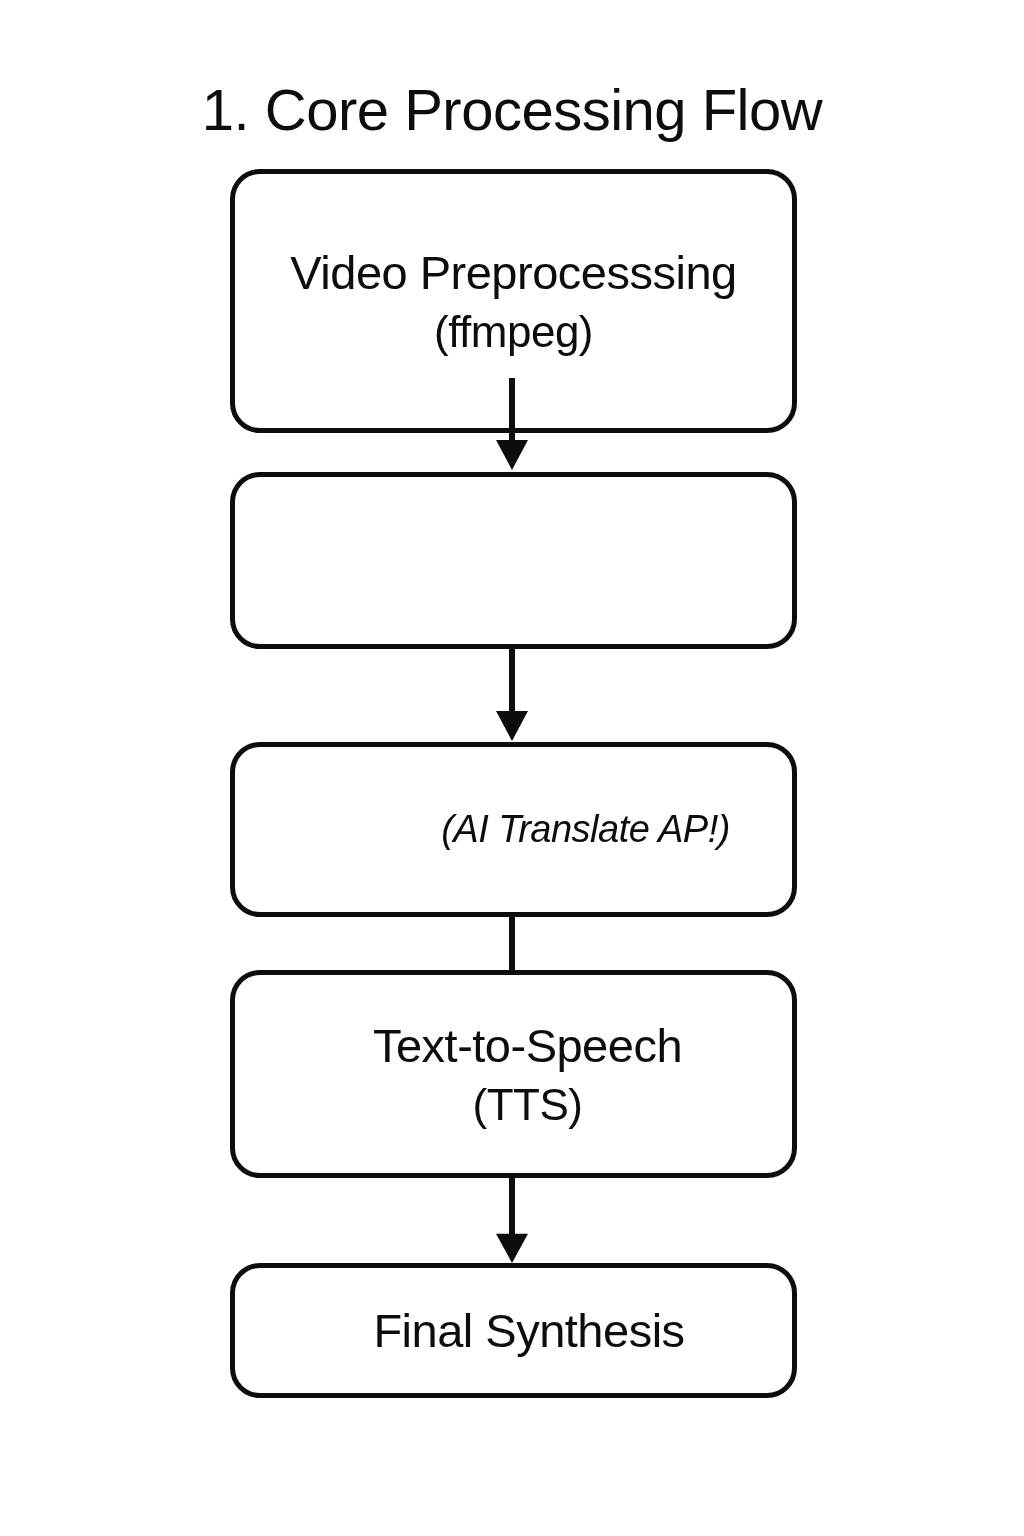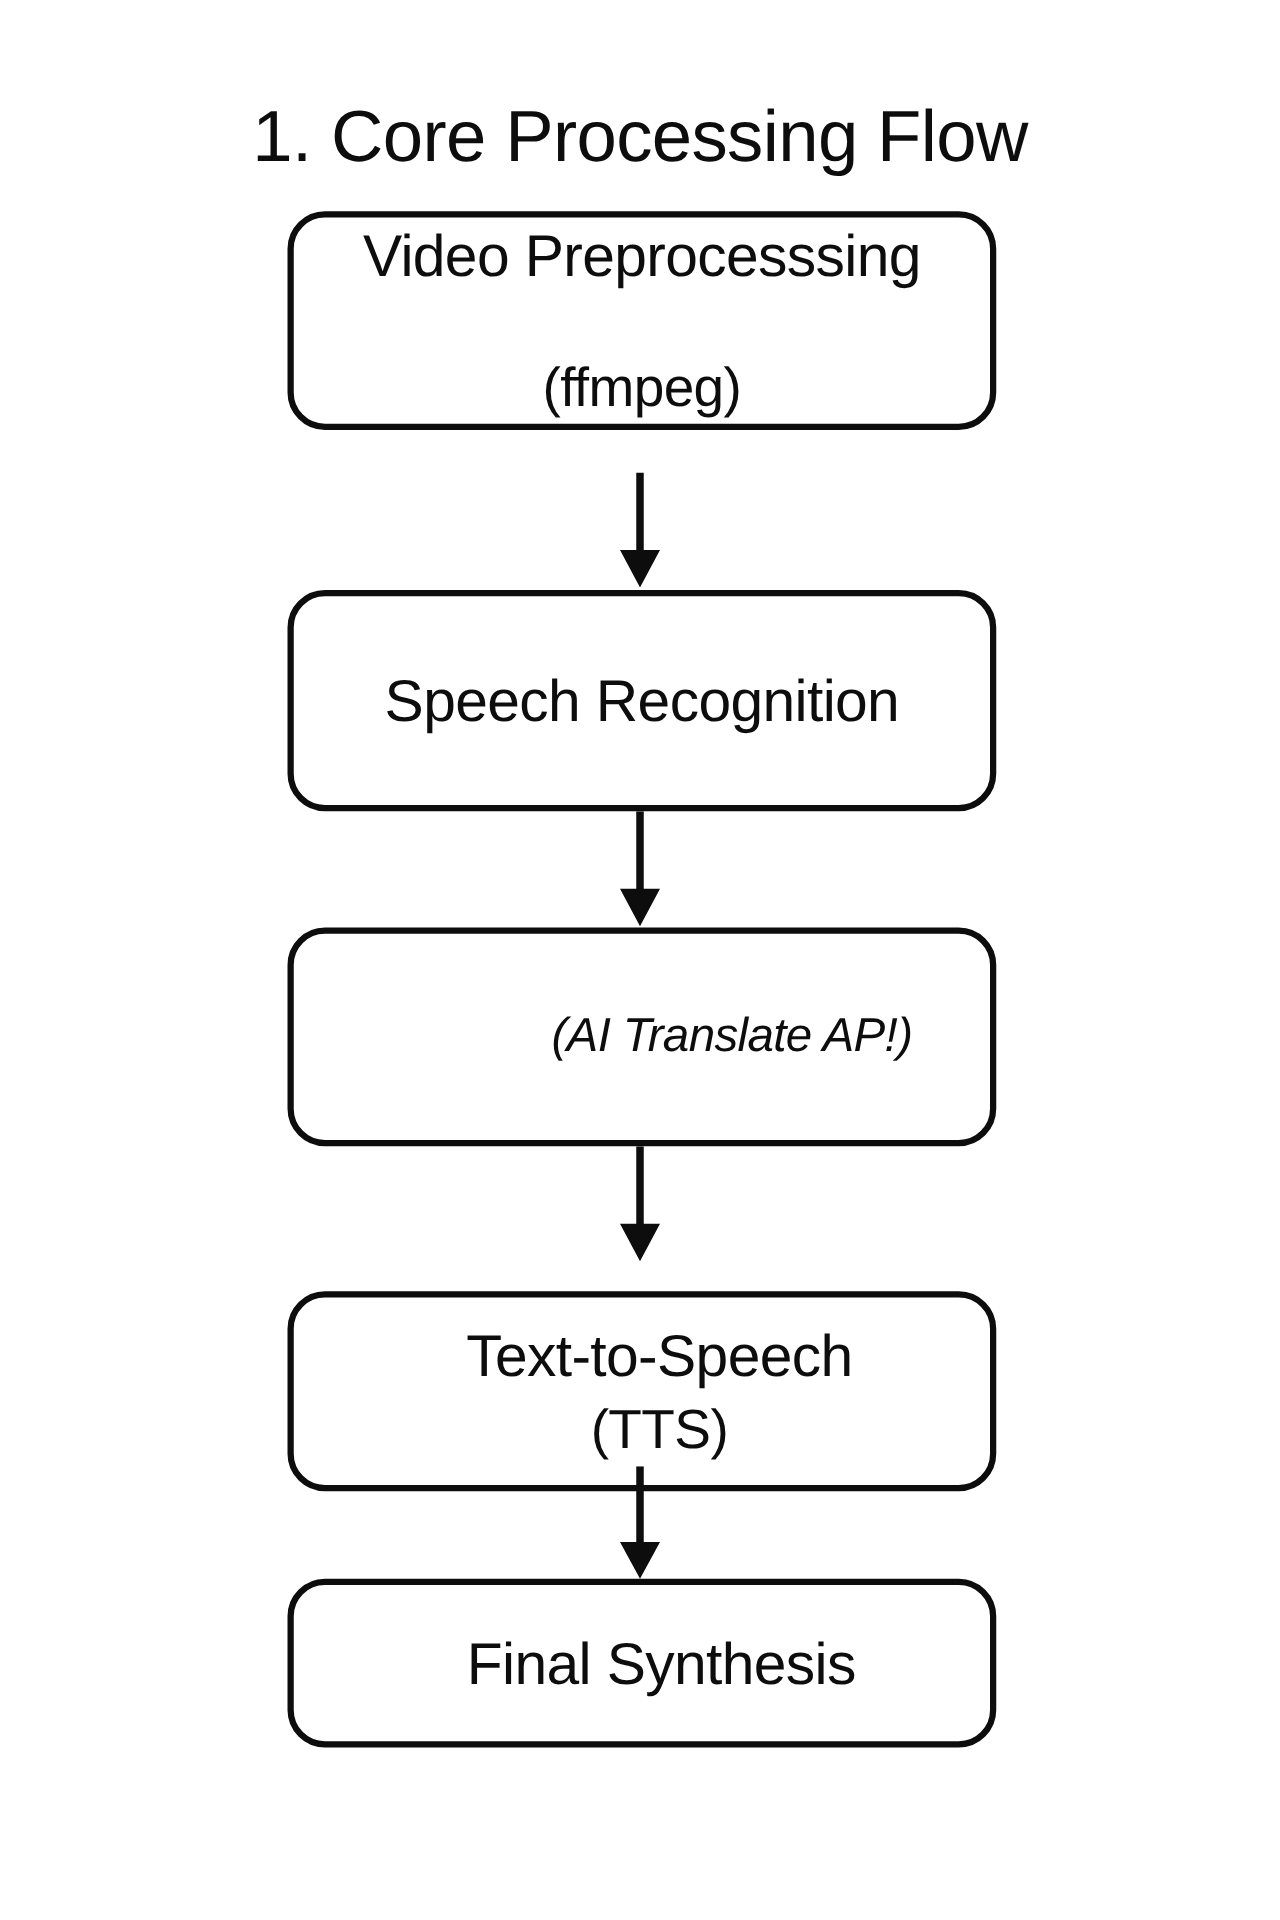--- a/index.html
+++ b/index.html
@@ -56,24 +56,24 @@
   }
   .node .node-sub {
     font-size: 44px;
     font-weight: 400;
     letter-spacing: -0.5px;
     line-height: 1.3;
     color: var(--text);
   }
   .node .node-sub:empty { display: none; }
 
-  .n1 { top: 169px; height: 175px; justify-content: space-between; }
+  .n1 { top: 169px; height: 264px; }
   .n2 { top: 472px; height: 177px; }
   .n3 { top: 742px; height: 175px; }
-  .n4 { top: 1033px; height: 160px; padding-left: 28px; }
+  .n4 { top: 970px; height: 208px; padding-left: 28px; }
   .n5 { top: 1263px; height: 135px; padding-left: 31px; }
 
   
   .n3 .node-sub {
     font-size: 38px;
     transform: translateX(72px);
     font-style: italic;
   }
 
   .arrow {
@@ -101,21 +101,20 @@
   </div>
 
   <div class="arrow a1">
     <svg viewBox="0 0 40 92" preserveAspectRatio="none" aria-hidden="true">
       <line x1="20" y1="0" x2="20" y2="66" stroke="currentColor" stroke-width="6"></line>
       <polygon points="4,62 36,62 20,92" fill="currentColor"></polygon>
     </svg>
   </div>
 
   <div class="node n2">
-    <div class="node-title">Speech Recognition</div>
   </div>
 
   <div class="arrow a2">
     <svg viewBox="0 0 40 92" preserveAspectRatio="none" aria-hidden="true">
       <line x1="20" y1="0" x2="20" y2="66" stroke="currentColor" stroke-width="6"></line>
       <polygon points="4,62 36,62 20,92" fill="currentColor"></polygon>
     </svg>
   </div>
 
   <div class="node n3">

